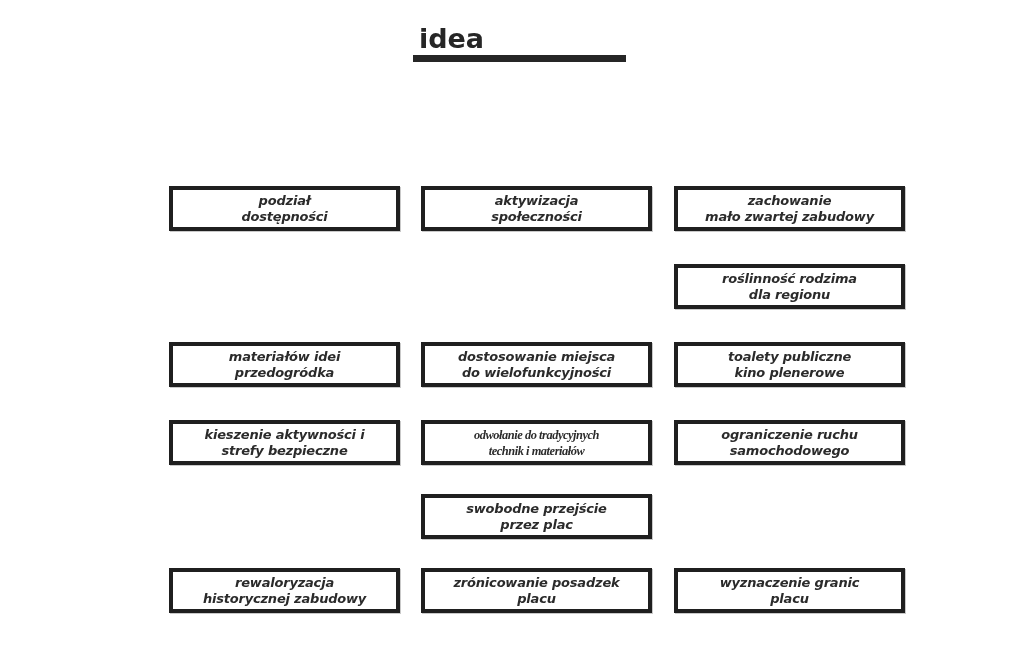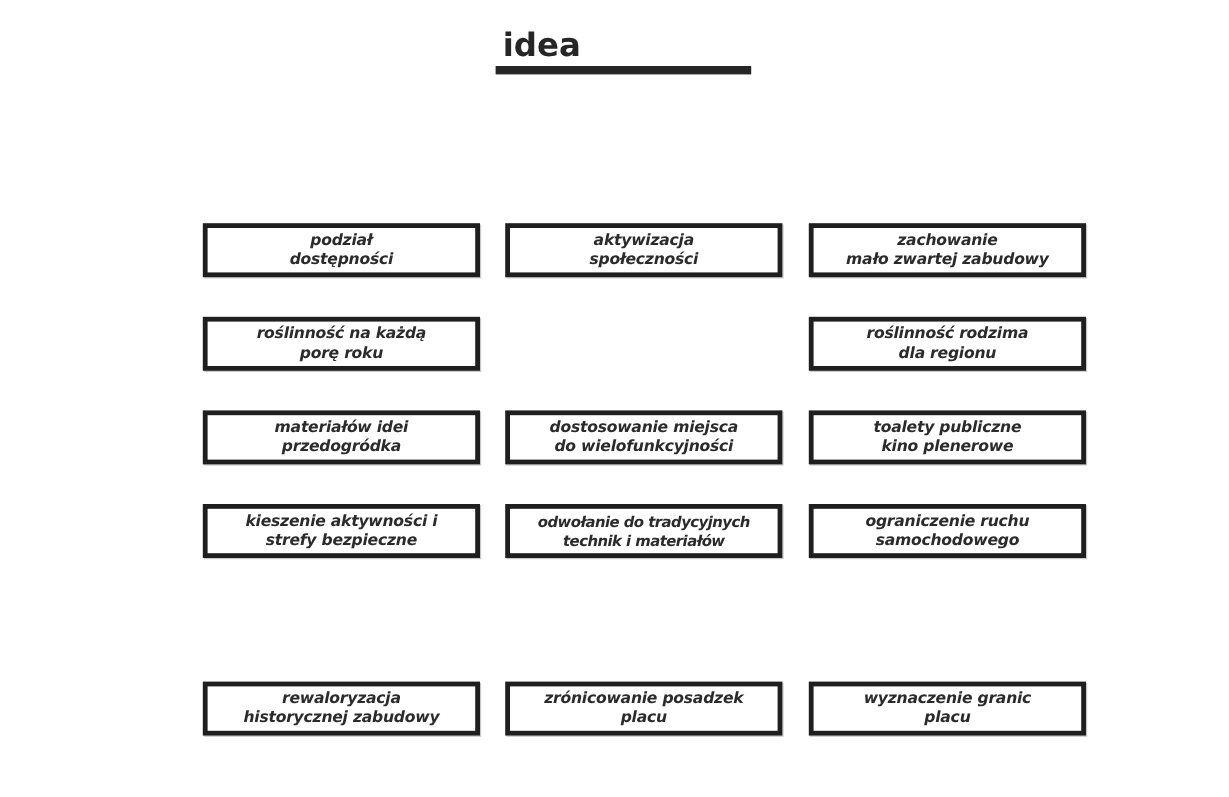--- a/index.html
+++ b/index.html
@@ -106,24 +106,20 @@
 </div>
 <div class="title-rule" style="background: rgb(38, 38, 38);"></div>
 
 <div class="grid">
 
   <div class="col col-0">
     <div class="box row-0" style="border-color: rgb(31, 31, 31); box-shadow: rgb(201, 201, 201) 1px 1px 0px 0px;">
       <span class="box-label" style="color: rgb(43, 43, 43);">podział
 dostępności</span>
     </div>
-    <div class="box row-1" style="border-color: rgb(31, 31, 31); box-shadow: rgb(201, 201, 201) 1px 1px 0px 0px;">
-      <span class="box-label" style="color: rgb(43, 43, 43);">roślinność na każdą
-porę roku</span>
-    </div>
     <div class="box row-2" style="border-color: rgb(31, 31, 31); box-shadow: rgb(201, 201, 201) 1px 1px 0px 0px;">
       <span class="box-label" style="color: rgb(43, 43, 43);">materiałów idei
 przedogródka</span>
     </div>
     <div class="box row-3" style="border-color: rgb(31, 31, 31); box-shadow: rgb(201, 201, 201) 1px 1px 0px 0px;">
       <span class="box-label" style="color: rgb(43, 43, 43);">kieszenie aktywności i
 strefy bezpieczne</span>
     </div>
     <div class="box row-5" style="border-color: rgb(31, 31, 31); box-shadow: rgb(201, 201, 201) 1px 1px 0px 0px;">
       <span class="box-label" style="color: rgb(43, 43, 43);">rewaloryzacja
@@ -134,22 +130,26 @@
   <div class="col col-1">
     <div class="box row-0" style="border-color: rgb(31, 31, 31); box-shadow: rgb(201, 201, 201) 1px 1px 0px 0px;">
       <span class="box-label" style="color: rgb(43, 43, 43);">aktywizacja
 społeczności</span>
     </div>
     <div class="box row-2" style="border-color: rgb(31, 31, 31); box-shadow: rgb(201, 201, 201) 1px 1px 0px 0px;">
       <span class="box-label" style="color: rgb(43, 43, 43);">dostosowanie miejsca
 do wielofunkcyjności</span>
     </div>
     <div class="box row-3" style="border-color: rgb(31, 31, 31); box-shadow: rgb(201, 201, 201) 1px 1px 0px 0px;">
-      <span class="box-label tight" style="color: rgb(43, 43, 43);">odwołanie do tradycyjnych
+      <span class="box-label tight" style="color: rgb(43, 43, 43); font-family: Liberation Serif, serif;">odwołanie do tradycyjnych
 technik i materiałów</span>
+    </div>
+    <div class="box row-4" style="border-color: rgb(31, 31, 31); box-shadow: rgb(201, 201, 201) 1px 1px 0px 0px;">
+      <span class="box-label" style="color: rgb(43, 43, 43);">swobodne przejście
+przez plac</span>
     </div>
     <div class="box row-5" style="border-color: rgb(31, 31, 31); box-shadow: rgb(201, 201, 201) 1px 1px 0px 0px;">
       <span class="box-label" style="color: rgb(43, 43, 43);">zrónicowanie posadzek
 placu</span>
     </div>
   </div>
 
   <div class="col col-2">
     <div class="box row-0" style="border-color: rgb(31, 31, 31); box-shadow: rgb(201, 201, 201) 1px 1px 0px 0px;">
       <span class="box-label" style="color: rgb(43, 43, 43);">zachowanie

